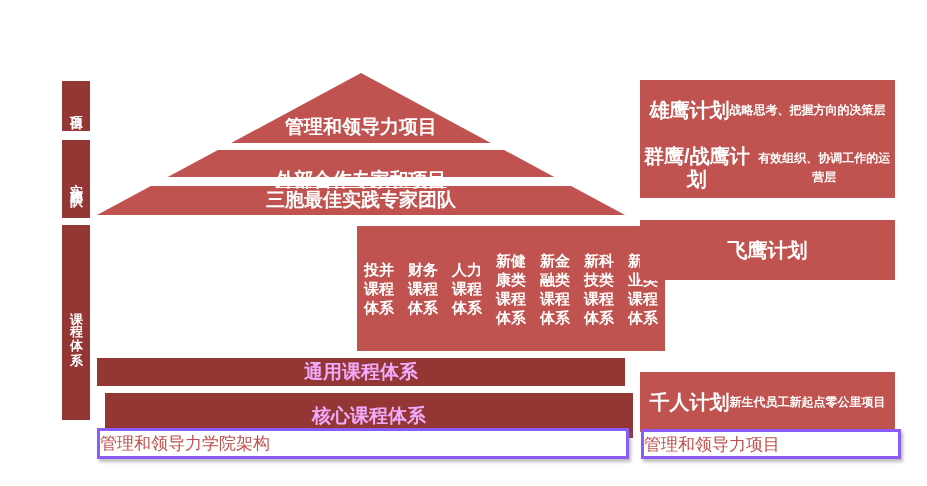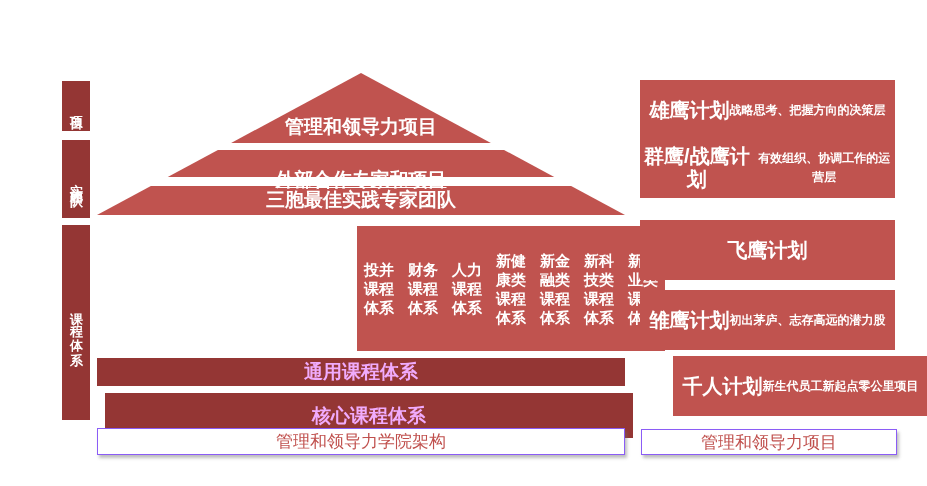--- a/index.html
+++ b/index.html
@@ -38,24 +38,24 @@
     color:#ffffff;font-weight:bold;font-size:15px;line-height:19px;
     word-break:break-all;text-align:center;display:block;
   }
   
   .darkbar{
     background:#943634;color:#f0abfc;font-weight:bold;font-size:19px;
     display:flex;align-items:center;justify-content:center;
   }
   
   .whitebar{
-    background:#ffffff;border:1px solid #8b5cf6;
+    background:#ffffff;border:3px solid #8b5cf6;
     box-shadow:2px 3px 3px rgba(110,110,110,0.45);
     color:#C0504D;font-size:17px;font-weight:500;
-    display:flex;align-items:center;justify-content:center;
+    display:flex;align-items:center;justify-content:flex-start;
   }
   
   .plan-card{
     left:640px;width:255px;height:60px;background:#C0534F;color:#ffffff;
     display:flex;flex-direction:row;align-items:center;justify-content:center;
     text-align:center;
   }
   .plan-title{font-size:20px;line-height:23px;font-weight:bold;}
   .plan-sub{font-size:12px;line-height:19px;font-weight:bold;}
 </style>
@@ -122,25 +122,21 @@
     <div class="plan-title">雄鹰计划</div>
     <div class="plan-sub">战略思考、把握方向的决策层</div>
   </div>
   <div class="abs plan-card" style="top:138px;">
     <div class="plan-title">群鹰/战鹰计划</div>
     <div class="plan-sub">有效组织、协调工作的运营层</div>
   </div>
   <div class="abs plan-card" style="top:220px;">
     <div class="plan-title">飞鹰计划</div>
   </div>
-  <div class="abs plan-card" style="top:290px;">
-    <div class="plan-title">雏鹰计划</div>
-    <div class="plan-sub">初出茅庐、志存高远的潜力股</div>
-  </div>
-  <div class="abs plan-card" style="top:356px;margin-left:33px;">
+  <div class="abs plan-card" style="top:372px;">
     <div class="plan-title">千人计划</div>
     <div class="plan-sub">新生代员工新起点零公里项目</div>
   </div>
 
   <div class="abs whitebar" style="left:641px;top:429px;width:254px;height:24px;">
     <span>管理和领导力项目</span>
   </div>
 
 </div>
 

